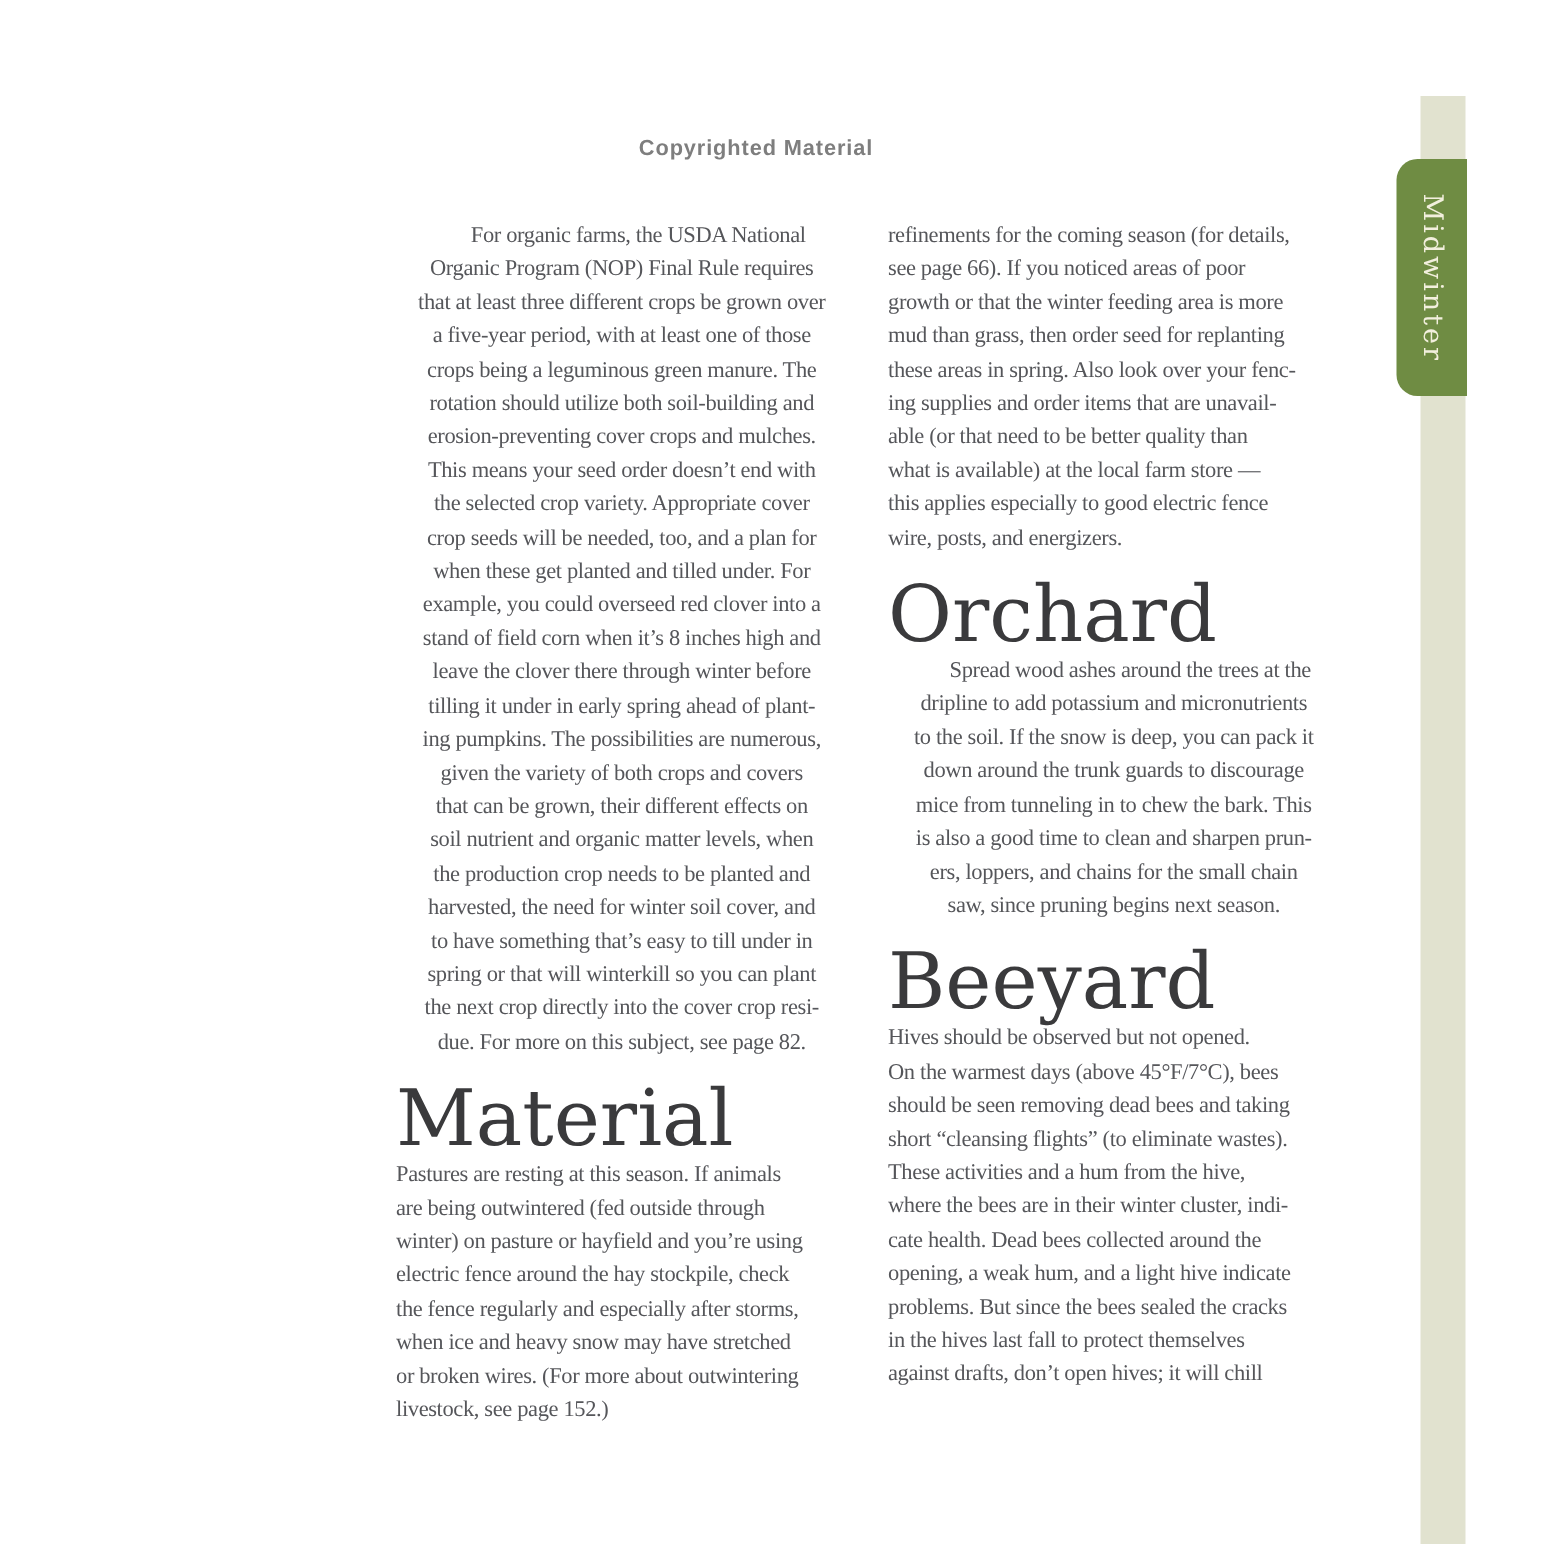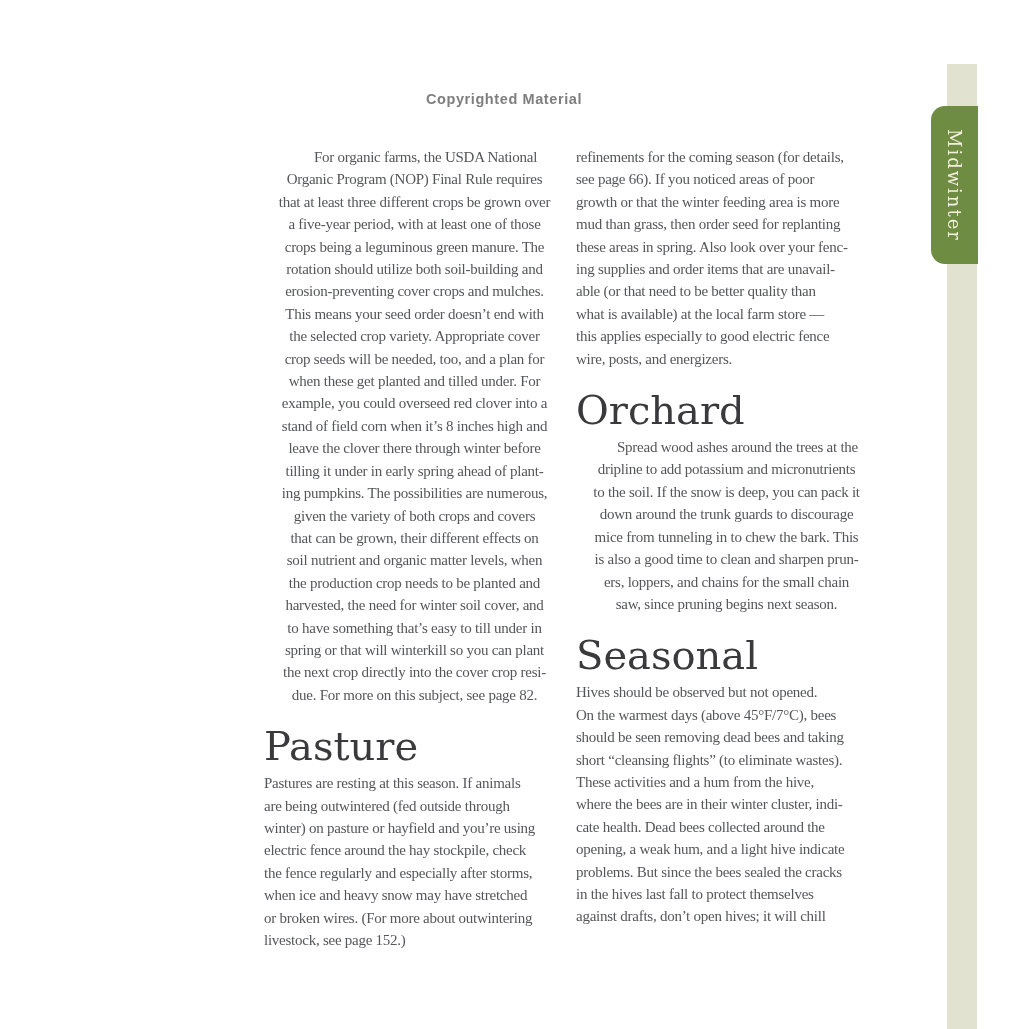--- a/index.html
+++ b/index.html
@@ -29,32 +29,32 @@
     display:flex; align-items:center; justify-content:center;
   }
   .season-tab span {
     writing-mode:vertical-rl; color:#f2efdd;
     font-family:"DejaVu Serif", serif; font-size:18px; letter-spacing:2px;
   }
 
   
   .col { position:absolute; top:82px; width:301px; }
   .col-left  { left:200px; }
-  .col-right { left:512px; }
+  .col-right { left:528px; }
 
   .body-para {
     font-family:"Liberation Serif", serif;
     font-size:15px; line-height:22.4px; letter-spacing:-0.25px;
     color:#55565a; white-space:pre; margin:0;
   }
   .body-para.indent { text-indent:22px;text-align:center; }
 
   .section-heading {
     font-family:"DejaVu Serif", serif; font-weight:normal;
-    font-size:40px; line-height:46px; color:#3a3a3c;
+    font-size:52px; line-height:46px; color:#3a3a3c;
     margin:17px 0 3px 0; letter-spacing:0;
   }
 
   
   .footer-line {
     position:absolute; left:528px; top:975px; width:340px;
     display:flex; justify-content:flex-end; align-items:baseline; gap:18px;
     font-family:"Liberation Sans", sans-serif;
   }
   .footer-section { font-size:16.5px; font-weight:bold; letter-spacing:-0.3px; color:#7d9b4e; }
@@ -92,21 +92,21 @@
 ing pumpkins. The possibilities are numerous,
 given the variety of both crops and covers
 that can be grown, their different effects on
 soil nutrient and organic matter levels, when
 the production crop needs to be planted and
 harvested, the need for winter soil cover, and
 to have something that’s easy to till under in
 spring or that will winterkill so you can plant
 the next crop directly into the cover crop resi-
 due. For more on this subject, see page 82.</p>
-      <h2 class="section-heading">Pasture</h2>
+      <h2 class="section-heading">Material</h2>
       <p class="body-para">Pastures are resting at this season. If animals
 are being outwintered (fed outside through
 winter) on pasture or hayfield and you’re using
 electric fence around the hay stockpile, check
 the fence regularly and especially after storms,
 when ice and heavy snow may have stretched
 or broken wires. (For more about outwintering
 livestock, see page 152.)</p>
     </div>
   <div class="col col-right" id="col-right">
@@ -122,21 +122,21 @@
 wire, posts, and energizers.</p>
       <h2 class="section-heading">Orchard</h2>
       <p class="body-para indent">Spread wood ashes around the trees at the
 dripline to add potassium and micronutrients
 to the soil. If the snow is deep, you can pack it
 down around the trunk guards to discourage
 mice from tunneling in to chew the bark. This
 is also a good time to clean and sharpen prun-
 ers, loppers, and chains for the small chain
 saw, since pruning begins next season.</p>
-      <h2 class="section-heading">Seasonal</h2>
+      <h2 class="section-heading">Beeyard</h2>
       <p class="body-para">Hives should be observed but not opened.
 On the warmest days (above 45°F/7°C), bees
 should be seen removing dead bees and taking
 short “cleansing flights” (to eliminate wastes).
 These activities and a hum from the hive,
 where the bees are in their winter cluster, indi-
 cate health. Dead bees collected around the
 opening, a weak hum, and a light hive indicate
 problems. But since the bees sealed the cracks
 in the hives last fall to protect themselves

